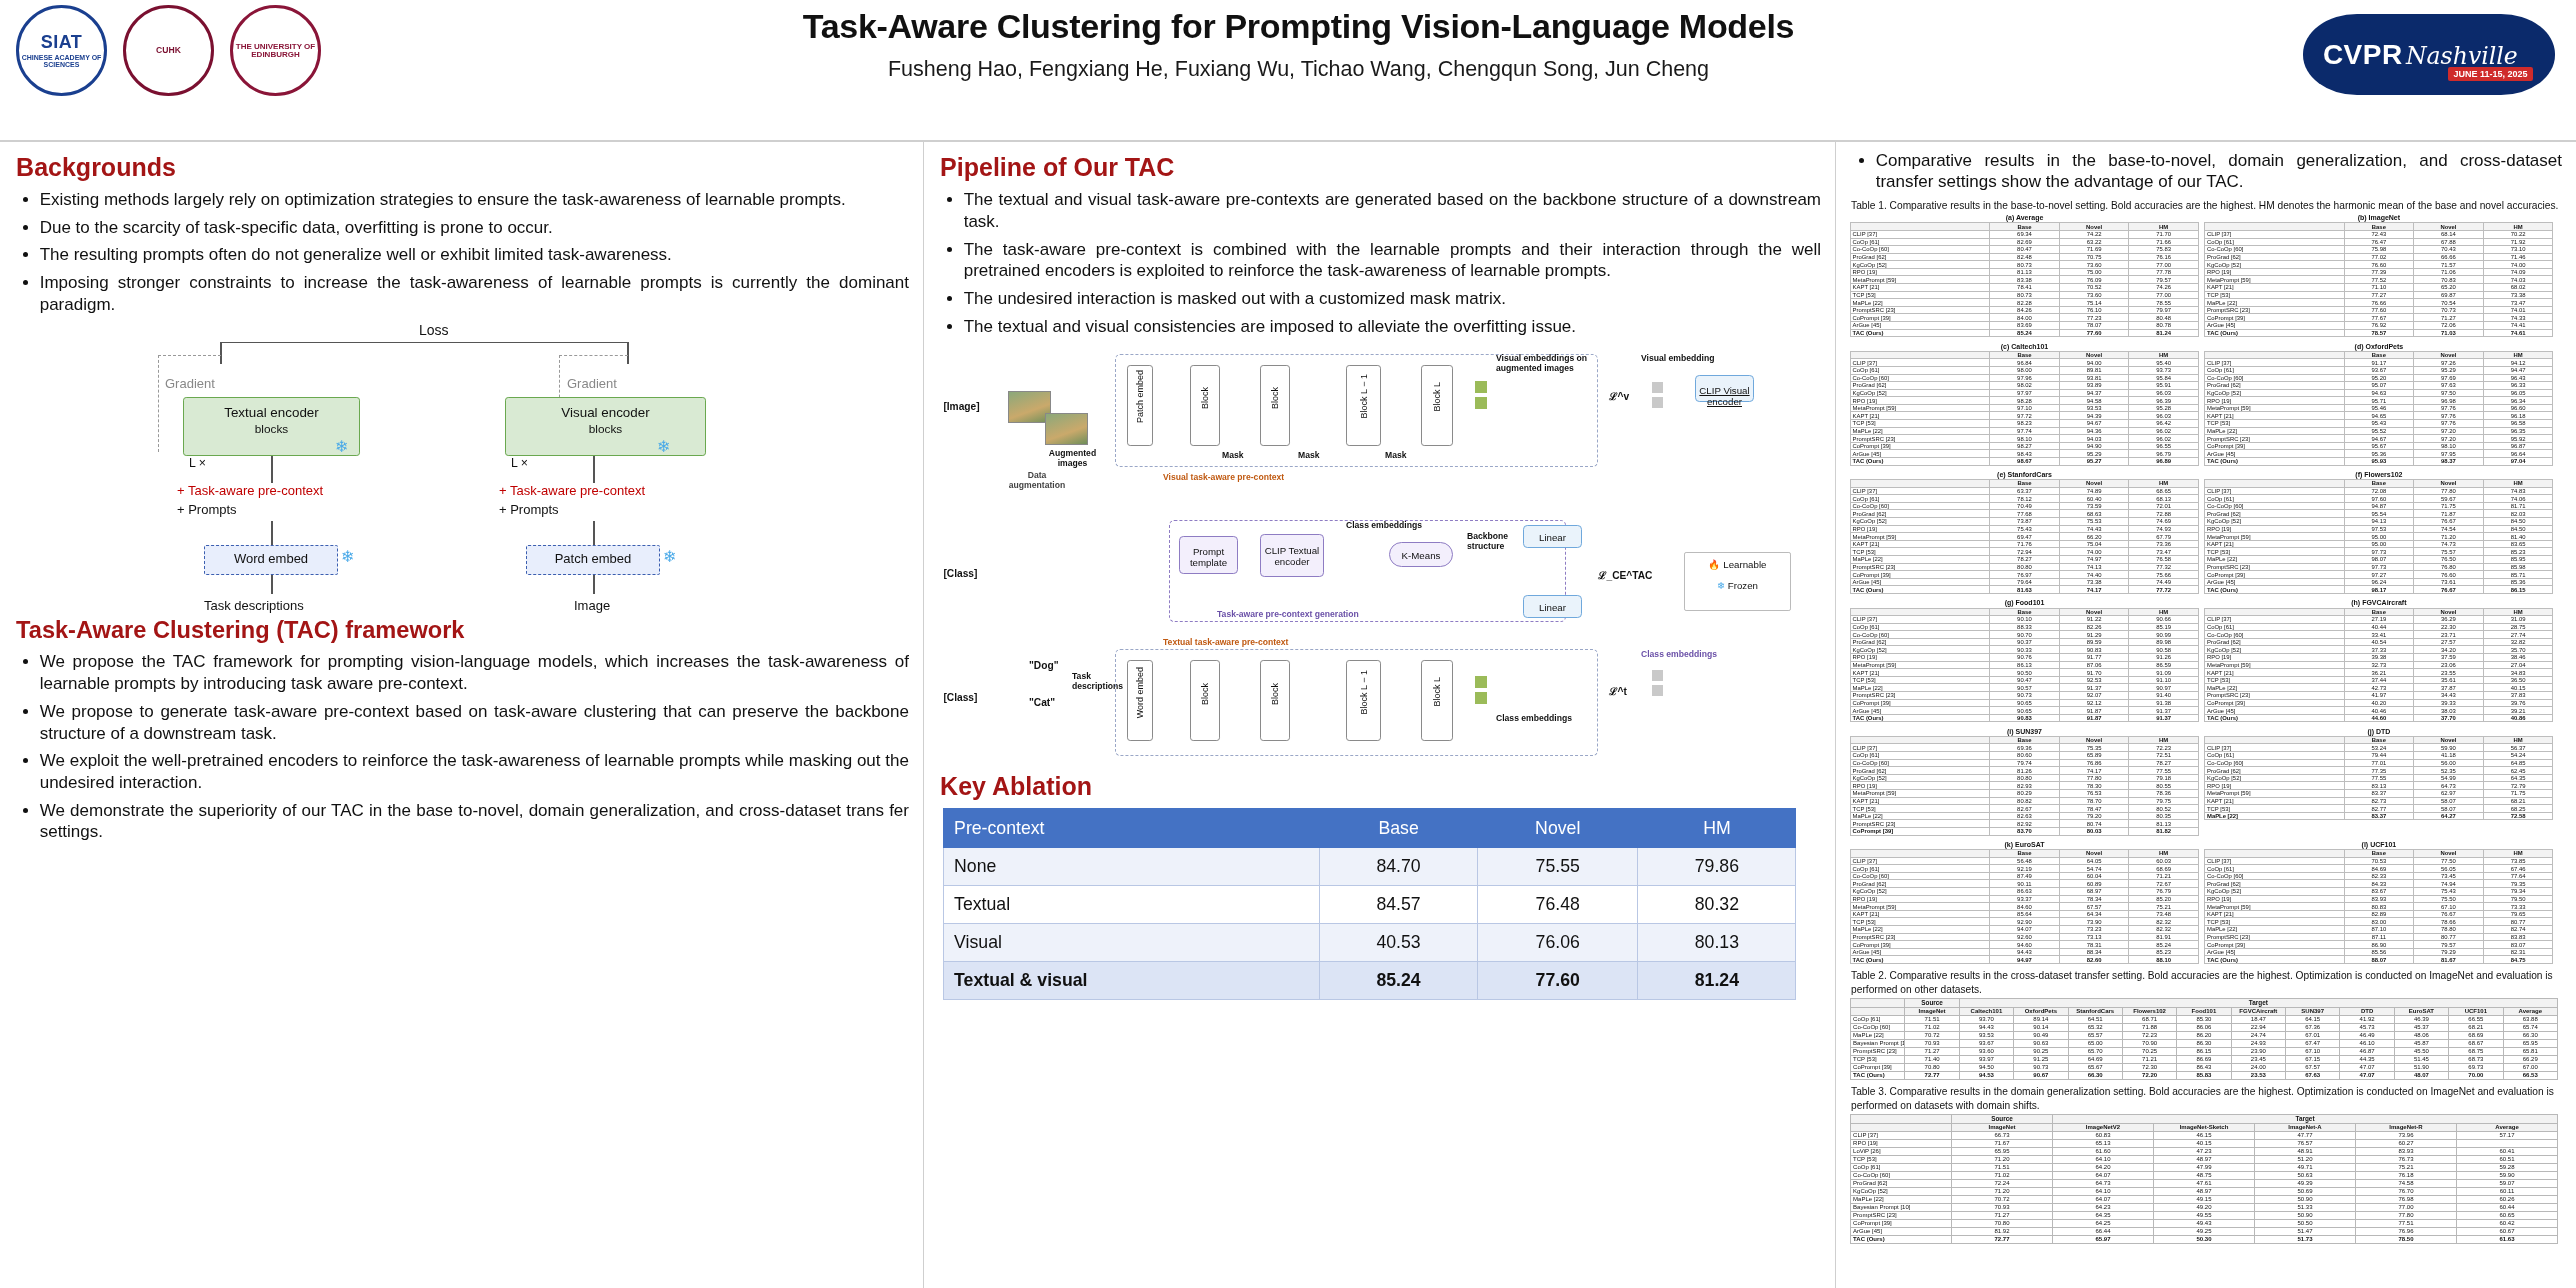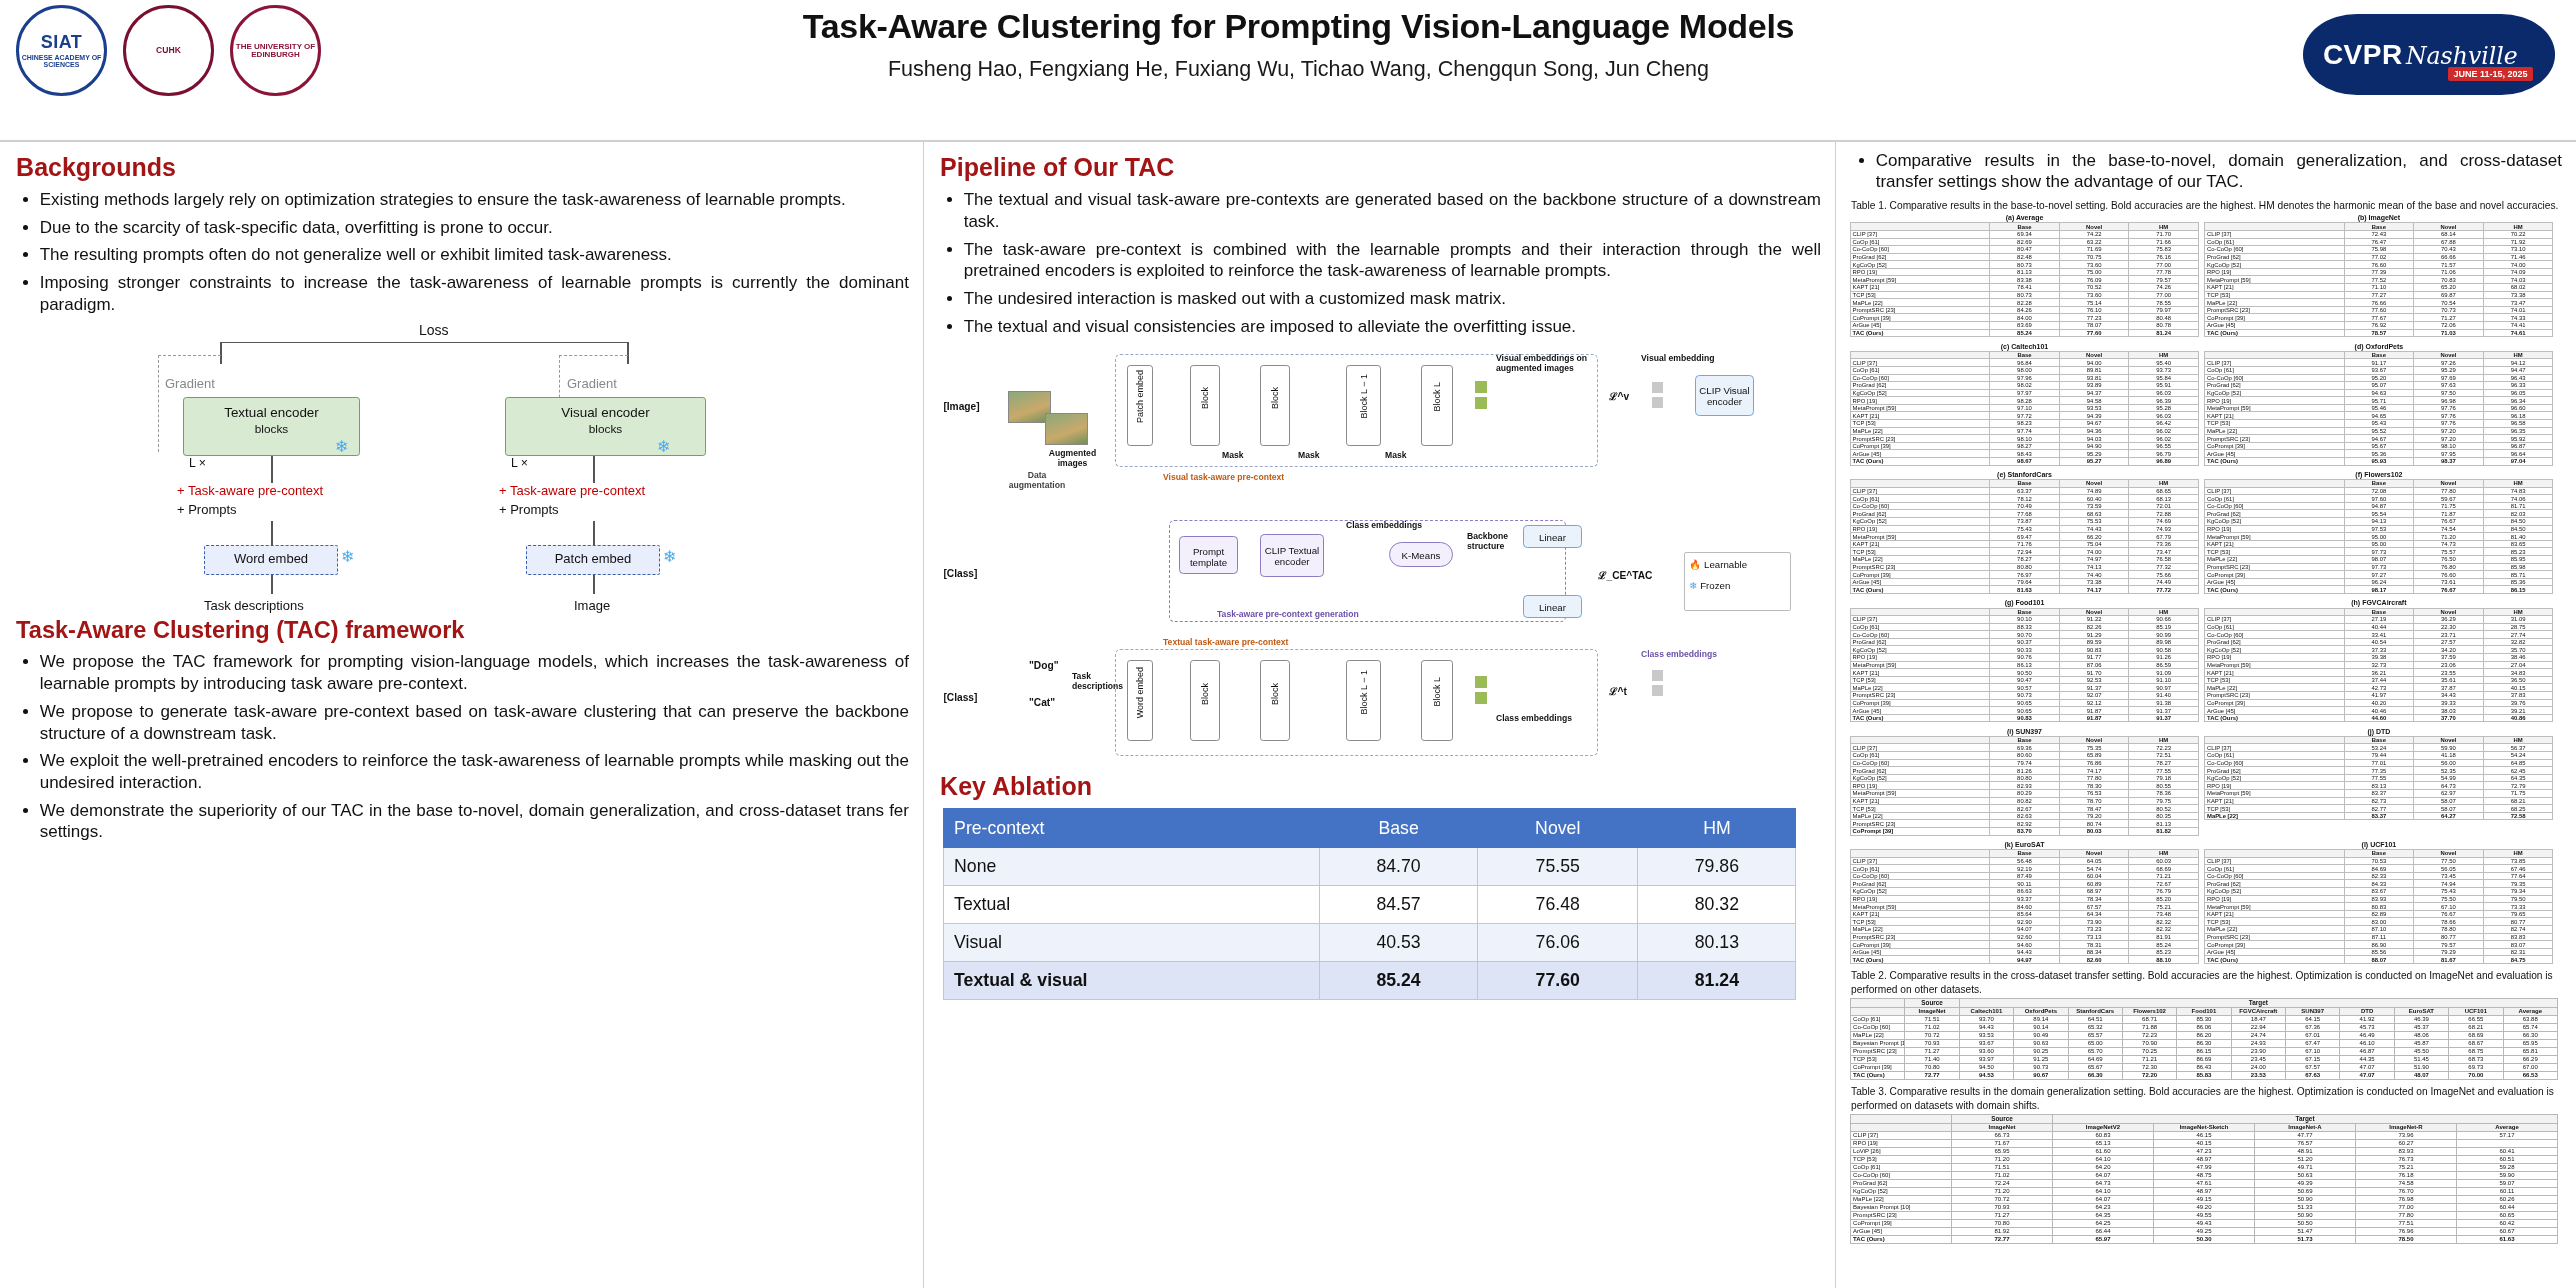--- a/index.html
+++ b/index.html
@@ -239,21 +239,21 @@
         <div class="plabel sm" style="left:447px; top:107px;">Mask</div>
         <div class="plabel sm" style="left:225px; top:129px; color:#c05a12;">Visual task-aware pre-context</div>
 
         <div class="greenblk" style="left:537px; top:38px; width:11.8px; height:11.8px;"></div>
         <div class="greenblk" style="left:537px; top:54px; width:11.8px; height:11.8px;"></div>
         <div class="plabel sm" style="left:558px; top:9.7px; width:102px;">Visual embeddings on augmented images</div>
         <div class="plabel" style="left:671px; top:46px;">ℒ^v</div>
         <div class="grayblk" style="left:714px; top:39px; width:10.7px; height:10.7px;"></div>
         <div class="grayblk" style="left:714px; top:54px; width:10.7px; height:10.7px;"></div>
         <div class="plabel sm" style="left:703px; top:9.7px;">Visual embedding</div>
-        <div class="bluebox" style="left:757px; top:32px; width:59px; height:41px;">
+        <div class="bluebox" style="left:757px; top:32px; width:59px; height:27px;text-decoration:underline;">
           <span style="display:block; padding-top:8.6px;">CLIP Visual encoder</span>
         </div>
 
         <div class="dashbox" style="left:231px; top:177px; width:397px; height:102px; border-color:#8e7cc3;"></div>
         <div class="purplebox" style="left:241px; top:193px; width:59px; height:38px;">
           <span style="display:block; padding-top:8.6px;">Prompt template</span>
         </div>
         <div class="purplebox" style="left:322px; top:191px; width:64px; height:43px;">
           <span style="display:block; padding-top:9.7px;">CLIP Textual encoder</span>
         </div>
@@ -264,21 +264,21 @@
         <div class="plabel sm" style="left:529px; top:188px; width:48px;">Backbone structure</div>
         <div class="bluebox" style="left:585px; top:182px; width:59px; height:22.5px;">
           <span style="display:block; padding-top:5.4px;">Linear</span>
         </div>
         <div class="bluebox" style="left:585px; top:252px; width:59px; height:22.5px;">
           <span style="display:block; padding-top:5.4px;">Linear</span>
         </div>
         <div class="plabel sm" style="left:279px; top:266px; color:#6b51a8;">Task-aware pre-context generation</div>
         <div class="plabel" style="left:660px; top:225px;">ℒ_CE^TAC</div>
 
-        <div class="legendbox" style="left:746px; top:209px; width:107px; height:59px;">
+        <div class="legendbox" style="left:746px; top:209px; width:107px; height:59px;text-align:center;">
           <div style="padding:5.4px 4.3px; font-size:9.7px;">
             <span style="color:#e8913a;">🔥</span>
             <span>Learnable</span>
           </div>
           <div style="padding:5.4px 4.3px; font-size:9.7px;">
             <span style="color:#49a9e8;">❄</span>
             <span>Frozen</span>
           </div>
         </div>
 

